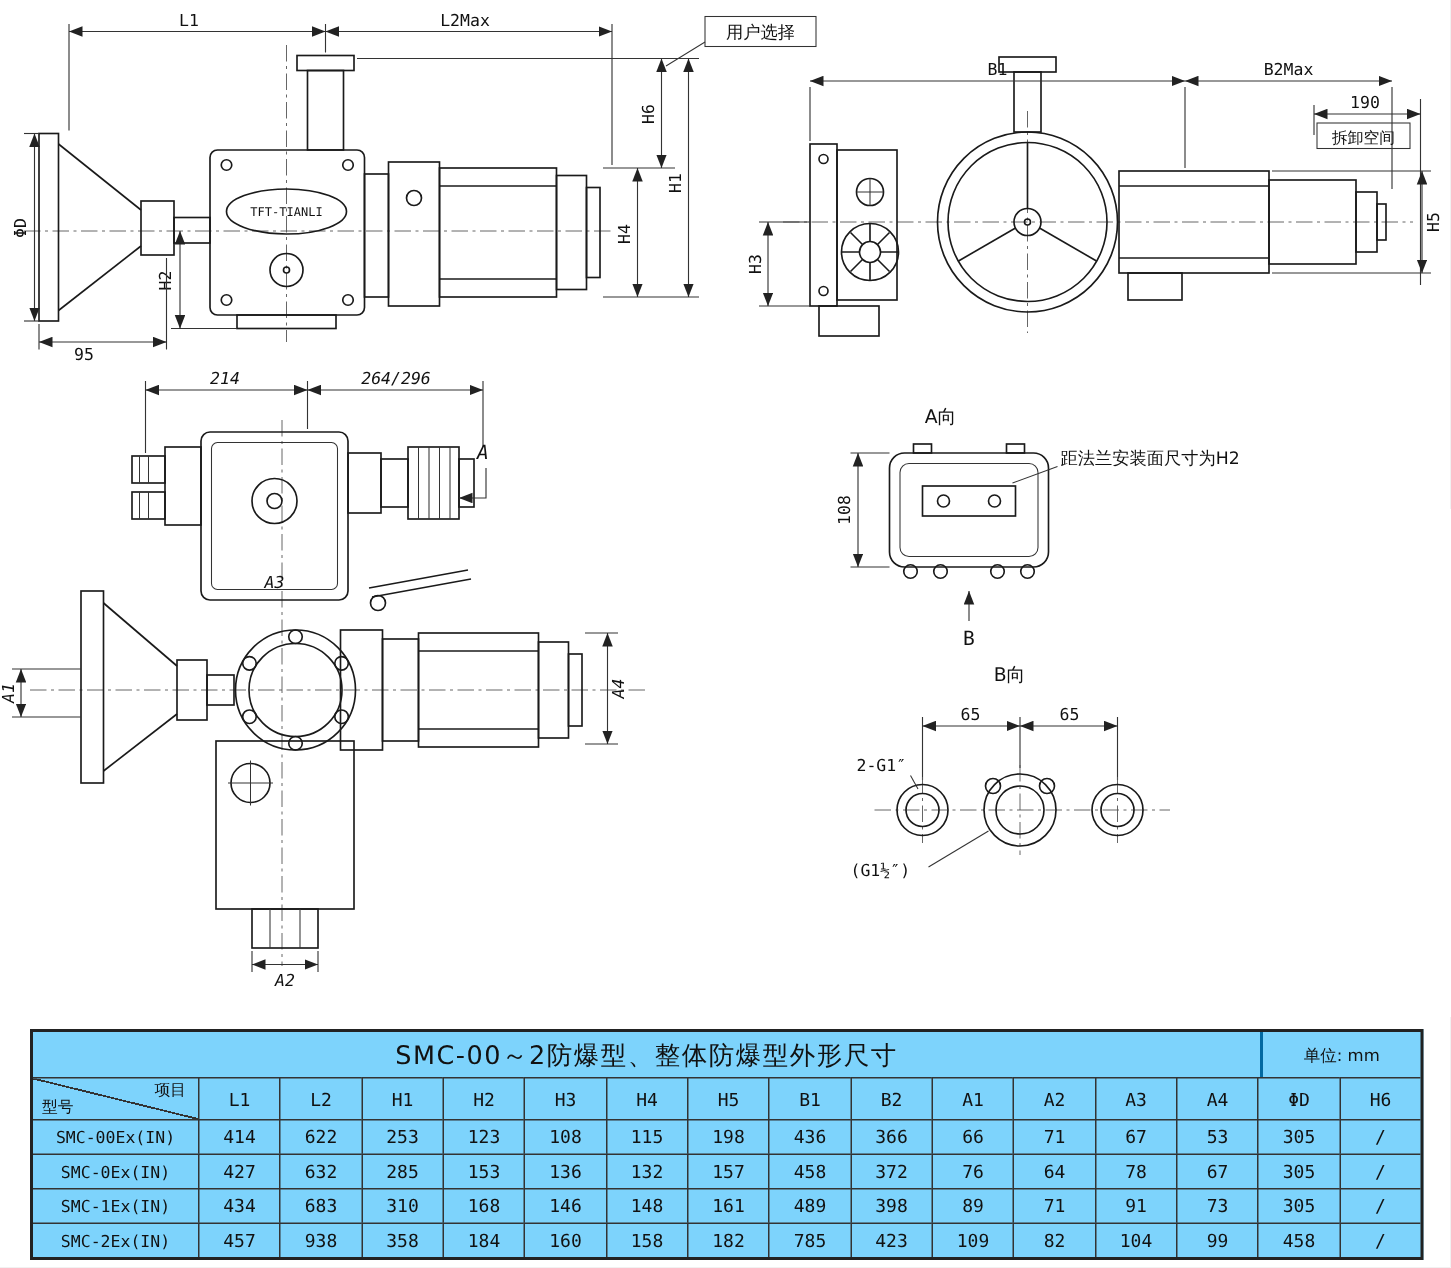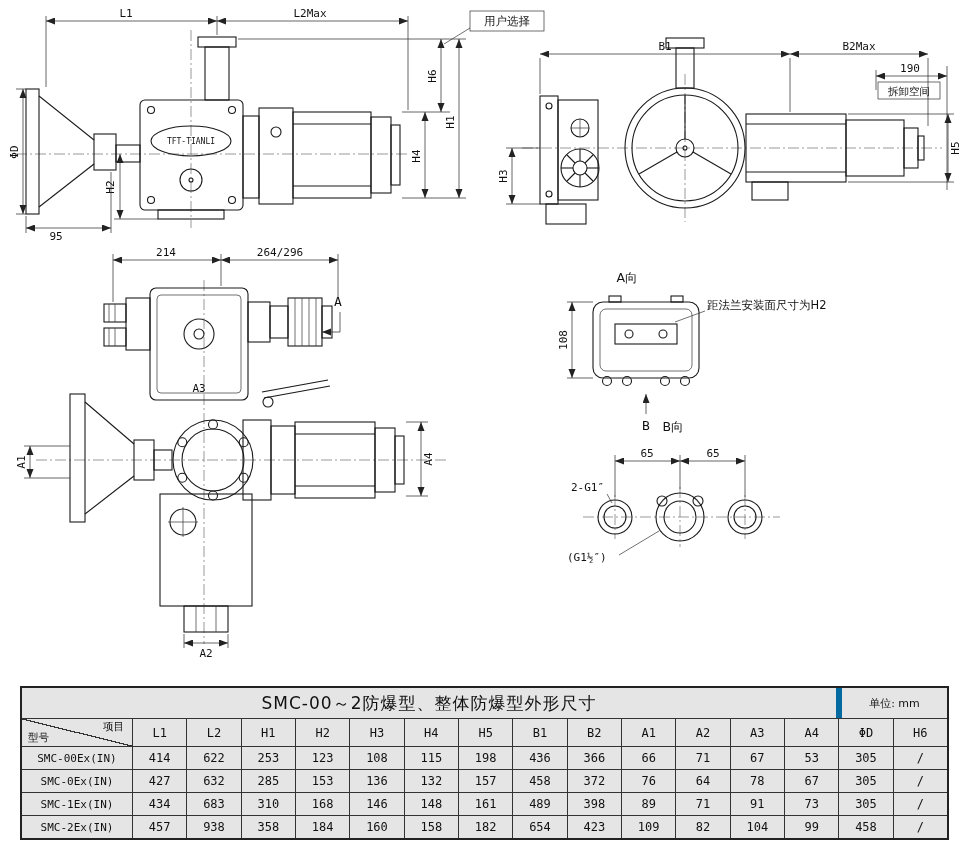--- a/index.html
+++ b/index.html
@@ -11,25 +11,25 @@
   .view { position:absolute; }
   
   .ln   { stroke:#1a1a1a; stroke-width:1.1; fill:none; stroke-linejoin:miter; }
   .thin { stroke:#333; stroke-width:0.7; fill:none; }
   .ext  { stroke:#333; stroke-width:0.75; fill:none; }
   .dim  { stroke:#333; stroke-width:0.75; fill:none; }
   .cl   { stroke:#555; stroke-width:0.6; fill:none; stroke-dasharray:11 3 2 3; }
   svg text { fill:#111; font-family:"DejaVu Sans Mono","Liberation Mono",monospace; font-size:11px; }
   svg text.cn { font-family:"DejaVu Sans","Liberation Sans",sans-serif; font-size:11.5px; }
   
-  .dim-table { position:absolute; left:20px; top:686px; width:925px; border:2px solid #222; background:#e5e5e5; }
+  .dim-table { position:absolute; left:20px; top:686px; width:925px; border:2px solid #222; background:#7dd3fc; }
   .t-title-row { display:flex; height:30px; align-items:stretch; }
   .t-title { flex:1; display:flex; align-items:center; justify-content:center;
              font-size:17px; letter-spacing:1px; }
-  .t-unit  { width:105px; border-left:6px solid #0369a1; display:flex; align-items:center;
+  .t-unit  { width:105px; border-left:2px solid #0369a1; display:flex; align-items:center;
              justify-content:center; font-size:11px; }
   .t-grid  { display:grid; grid-template-columns:110px repeat(15,1fr);
              grid-template-rows:28px repeat(4,23px); }
   .cell { border-left:1px solid #333; border-top:1px solid #333; display:flex;
           align-items:center; justify-content:center;
           font-family:"DejaVu Sans Mono","Liberation Mono",monospace; font-size:12px;
           overflow:hidden; white-space:nowrap; }
   .t-grid > .cell:nth-child(16n+1) { border-left:none; }
   .cell.model { font-size:11px; }
   .cell.head  { font-size:12px; }
@@ -201,21 +201,21 @@
         <line class="dim" x1="32" y1="118" x2="32" y2="174" marker-start="url(#as)" marker-end="url(#ae)"></line>
         <text transform="rotate(-90 27 146)" x="27" y="146" text-anchor="middle">H3</text>
         <line class="ext" x1="368" y1="84" x2="474" y2="84"></line>
         <line class="ext" x1="368" y1="152" x2="474" y2="152"></line>
         <line class="dim" x1="468" y1="84" x2="468" y2="152" marker-start="url(#as)" marker-end="url(#ae)"></line>
         <text transform="rotate(-90 479 118)" x="479" y="118" text-anchor="middle">H5</text>
       </g>
     </svg>
   </div>
 
-  <div class="view" style="left:16px; top:242px;">
+  <div class="view" style="left:0; top:242px;font-style:italic;">
     <svg viewBox="0 0 470 420" width="470" height="420">
       <g>
         <line class="cl" x1="20" y1="218" x2="430" y2="218"></line>
         <line class="cl" x1="188" y1="38" x2="188" y2="402"></line>
       </g>
       <g>
         <line class="ext" x1="97" y1="12" x2="97" y2="60"></line>
         <line class="ext" x1="205" y1="12" x2="205" y2="44"></line>
         <line class="ext" x1="322" y1="12" x2="322" y2="56"></line>
         <line class="dim" x1="97" y1="18" x2="205" y2="18" marker-start="url(#as)" marker-end="url(#ae)"></line>
@@ -334,21 +334,21 @@
         <line class="ext" x1="38" y1="40" x2="12" y2="40"></line>
         <line class="ext" x1="38" y1="116" x2="12" y2="116"></line>
         <line class="dim" x1="17" y1="40" x2="17" y2="116" marker-start="url(#as)" marker-end="url(#ae)"></line>
         <text transform="rotate(-90 11.5 78)" x="11.5" y="78" text-anchor="middle">108</text>
       </g>
       <line class="dim" x1="91" y1="152" x2="91" y2="132" marker-end="url(#ae)"></line>
       <text x="91" y="168" text-anchor="middle" style="font-size:13px">B</text>
     </svg>
   </div>
 
-  <div class="view" style="left:555px; top:415px;text-decoration:underline;">
+  <div class="view" style="left:555px; top:438px;text-decoration:underline;">
     <svg viewBox="0 0 280 175" width="280" height="175">
       <text class="cn" x="118" y="16" text-anchor="middle" style="font-size:12.5px">B向</text>
       <g>
         <line class="ext" x1="60" y1="40" x2="60" y2="82"></line>
         <line class="ext" x1="125" y1="40" x2="125" y2="74"></line>
         <line class="ext" x1="190" y1="40" x2="190" y2="82"></line>
         <line class="dim" x1="60" y1="46" x2="125" y2="46" marker-start="url(#as)" marker-end="url(#ae)"></line>
         <line class="dim" x1="125" y1="46" x2="190" y2="46" marker-start="url(#as)" marker-end="url(#ae)"></line>
         <text x="92" y="42" text-anchor="middle">65</text>
         <text x="158" y="42" text-anchor="middle">65</text>
@@ -450,21 +450,21 @@
         <div class="cell val">305</div>
         <div class="cell val">/</div>
         <div class="cell model">SMC-2Ex(IN)</div>
         <div class="cell val">457</div>
         <div class="cell val">938</div>
         <div class="cell val">358</div>
         <div class="cell val">184</div>
         <div class="cell val">160</div>
         <div class="cell val">158</div>
         <div class="cell val">182</div>
-        <div class="cell val">654</div>
+        <div class="cell val">785</div>
         <div class="cell val">423</div>
         <div class="cell val">109</div>
         <div class="cell val">82</div>
         <div class="cell val">104</div>
         <div class="cell val">99</div>
         <div class="cell val">458</div>
         <div class="cell val">/</div>
       </div>
   </div>
 

